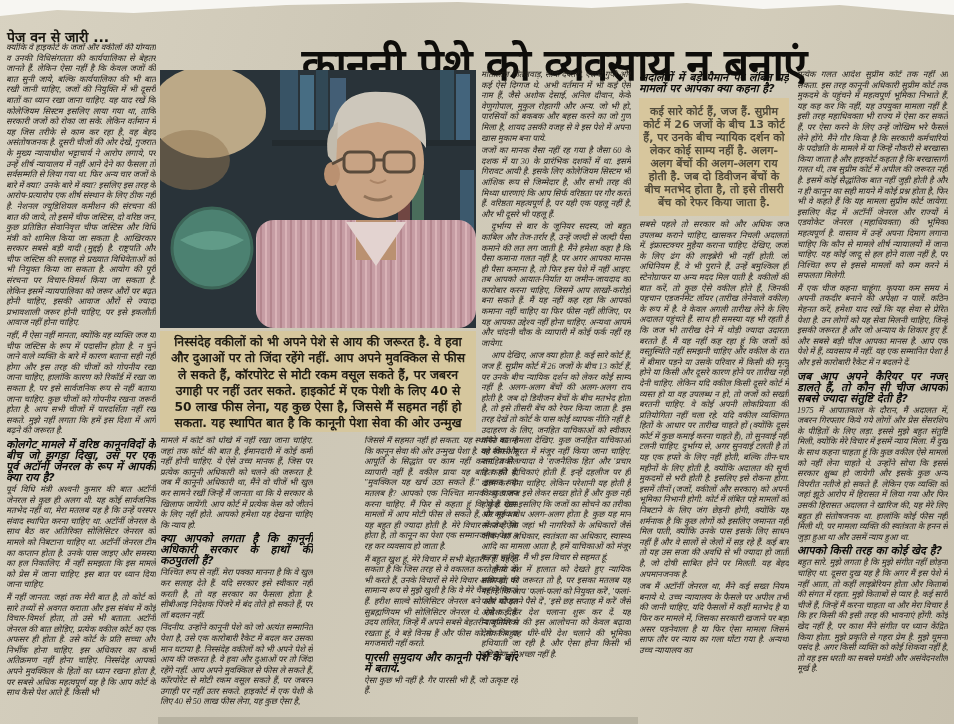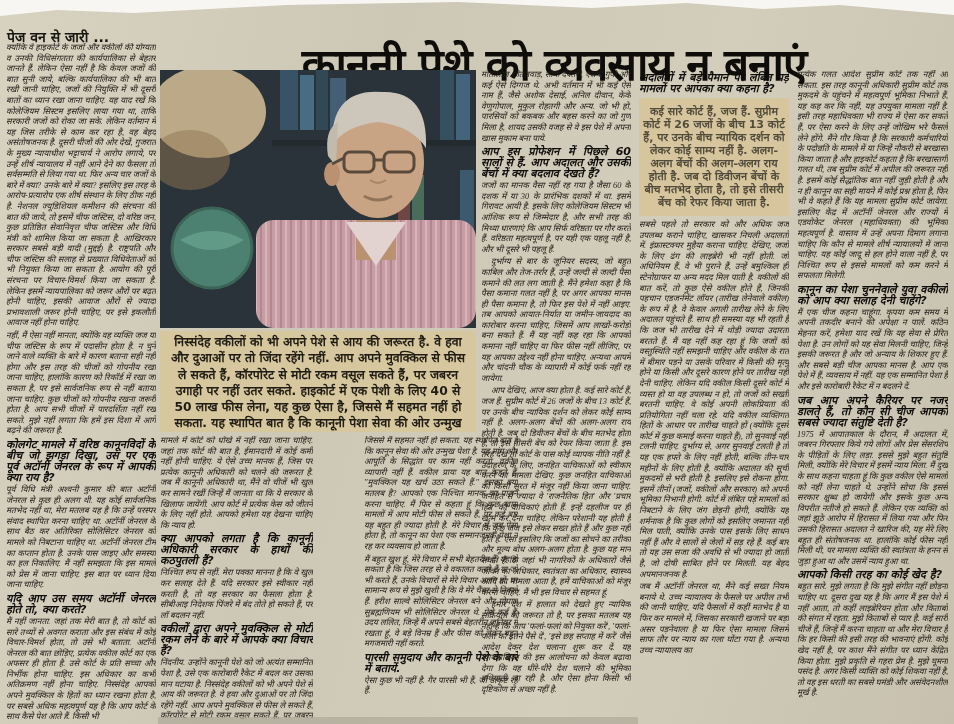--- a/index.html
+++ b/index.html
@@ -122,53 +122,49 @@
     </svg>
   </div>
 
   <div class="highlight">निस्संदेह वकीलों को भी अपने पेशे से आय की जरूरत है. वे हवा और दुआओं पर तो जिंदा रहेंगे नहीं. आप अपने मुवक्किल से फीस ले सकते हैं, कॉरपोरेट से मोटी रकम वसूल सकते हैं, पर जबरन उगाही पर नहीं उतर सकते. हाइकोर्ट में एक पेशी के लिए 40 से 50 लाख फीस लेना, यह कुछ ऐसा है, जिससे मैं सहमत नहीं हो सकता. यह स्थापित बात है कि कानूनी पेशा सेवा की ओर उन्मुख पेशा है. यह मांग और आपूर्ति के सिद्धांत पर काम नहीं करता. वकील व्यापारी नहीं हैं.</div>
 
   <div id="col1" class="col">
       <p class="a">क्योंकि वे हाइकोर्ट के जजों और वकीलों की योग्यता व उनकी विधिसंगतता की कार्यपालिका से बेहतर जानते हैं. लेकिन ऐसा नहीं है कि केवल जजों की बात सुनी जाये, बल्कि कार्यपालिका की भी बात रखी जानी चाहिए, जजों की नियुक्ति में भी दूसरी बातों का ध्यान रखा जाना चाहिए. यह याद रखें कि कोलेजियम सिस्टम इसलिए लाया गया था, ताकि सरकारी जजों को रोका जा सके. लेकिन वर्तमान में यह जिस तरीके से काम कर रहा है, वह बेहद असंतोषजनक है. दूसरी चीजों की ओर देखें, गुजरात के मुख्य न्यायाधीश भट्टाचार्य ने आरोप लगाये, पर उन्हें शीर्ष न्यायालय में नहीं आने देने का फैसला तो सर्वसम्मति से लिया गया था. फिर अन्य चार जजों के बारे में क्या? उनके बारे में क्या? इसलिए इस तरह के आरोप-प्रत्यारोप एक शीर्ष संस्थान के लिए ठीक नहीं है. नेशनल ज्यूडिशियल कमीशन की संरचना की बात की जाये, तो इसमें चीफ जस्टिस, दो वरिष्ठ जन, कुछ प्रतिष्ठित सेवानिवृत्त चीफ जस्टिस और विधि मंत्री को शामिल किया जा सकता है. आखिरकार सरकार सबसे बड़ी वादी (मुद्दई) है. राष्ट्रपति और चीफ जस्टिस की सलाह से प्रख्यात विधिवेताओं को भी नियुक्त किया जा सकता है. आयोग की पूरी संरचना पर विचार-विमर्श किया जा सकता है. लेकिन इसमें न्यायपालिका को जरूर औरों पर बढ़त होनी चाहिए, इसकी आवाज औरों से ज्यादा प्रभावशाली जरूर होनी चाहिए, पर इसे इकलौती आवाज नहीं होना चाहिए.</p>
       <p class="a">नहीं, मैं ऐसा नहीं मानता, क्योंकि वह व्यक्ति जज या चीफ जस्टिस के रूप में पदासीन होता है. न चुने जाने वाले व्यक्ति के बारे में कारण बताना सही नहीं होगा और इस तरह की चीजों को गोपनीय रखा जाना चाहिए, हालांकि कारण को रिकॉर्ड में रखा जा सकता है, पर इसे सार्वजनिक रूप से नहीं बताया जाना चाहिए. कुछ चीजों को गोपनीय रखना जरूरी होता है. आप सभी चीजों में पारदर्शिता नहीं रख सकते. मुझे नहीं लगता कि हमें इस दिशा में आगे बढ़ने की जरूरत है.</p>
       <p class="q">कोलगेट मामले में वरिष्ठ कानूनविदों के बीच जो झगड़ा दिखा, उस पर एक पूर्व अटॉर्नी जेनरल के रूप में आपकी क्या राय है?</p>
       <p class="a">पूर्व विधि मंत्री अश्वनी कुमार की बात अटॉर्नी जेनरल से कुछ ही अलग थी. यह कोई सार्वजनिक मतभेद नहीं था, मेरा मतलब यह है कि उन्हें परस्पर संवाद स्थापित करना चाहिए था. अटॉर्नी जेनरल के साथ बैठ कर अतिरिक्त सोलिसिटर जेनरल को मामले को निबटाना चाहिए था. अटॉर्नी जेनरल टीम का कप्तान होता है. उनके पास जाइए और समस्या का हल निकालिए. मैं नहीं समझता कि इस मामले को प्रेस में जाना चाहिए. इस बात पर ध्यान दिया जाना चाहिए.</p>
-      <p class="q">यदि आप उस समय अटॉर्नी जेनरल होते तो, क्या करते?</p>
       <p class="a">मैं नहीं जानता. जहां तक मेरी बात है, तो कोर्ट को सारे तथ्यों से अवगत कराता और इस संबंध में कोई विचार-विमर्श होता, तो उसे भी बताता. अटॉर्नी जेनरल की बात छोड़िए, प्रत्येक वकील कोर्ट का एक अफसर ही होता है. उसे कोर्ट के प्रति सच्चा और निर्भीक होना चाहिए. इस अधिकार का कभी अतिक्रमण नहीं होना चाहिए. निस्संदेह आपको अपने मुवक्किल के हितों का ध्यान रखना होता है, पर सबसे अधिक महत्वपूर्ण यह है कि आप कोर्ट के साथ कैसे पेश आते हैं. किसी भी</p>
     </div>
   <div id="col2" class="col">
       <p class="a">मामले में कोर्ट को धोखे में नहीं रखा जाना चाहिए. जहां तक कोर्ट की बात है, ईमानदारी में कोई कमी नहीं होनी चाहिए. ये ऐसे उच्च मानक हैं, जिस पर प्रत्येक कानूनी अधिकारी को चलने की जरूरत है. जब मैं कानूनी अधिकारी था, मैंने वो चीजें भी खुल कर सामने रखीं जिन्हें मैं जानता था कि ये सरकार के खिलाफ जायेंगी. आप कोर्ट में प्रत्येक केस को जीतने के लिए नहीं होते. आपको हमेशा यह देखना चाहिए कि न्याय हो.</p>
       <p class="q">क्या आपको लगता है कि कानूनी अधिकारी सरकार के हाथों की कठपुतली हैं?</p>
       <p class="a">निश्चित रूप से नहीं. मेरा पक्का मानना है कि वे खुल कर सलाह देते हैं. यदि सरकार इसे स्वीकार नहीं करती है, तो वह सरकार का फैसला होता है. सीबीआइ निदेशक पिंजरे में बंद तोते हो सकते हैं, पर लॉ बदलन नहीं.</p>
-      <p class="q">वकीलों द्वारा अपने मुवक्किल से मोटी रकम लेने के बारे में आपके क्या विचार हैं?</p>
       <p class="a">निंदनीय. उन्होंने कानूनी पेशे को जो अत्यंत सम्मानित पेशा है, उसे एक कारोबारी रैकेट में बदल कर उसका मान घटाया है. निस्संदेह वकीलों को भी अपने पेशे से आय की जरूरत है. वे हवा और दुआओं पर तो जिंदा रहेंगे नहीं. आप अपने मुवक्किल से फीस ले सकते हैं, कॉरपोरेट से मोटी रकम वसूल सकते हैं, पर जबरन उगाही पर नहीं उतर सकते. हाइकोर्ट में एक पेशी के लिए 40 से 50 लाख फीस लेना, यह कुछ ऐसा है,</p>
     </div>
   <div id="col3" class="col">
       <p class="a">जिससे मैं सहमत नहीं हो सकता. यह स्थापित बात है कि कानून सेवा की ओर उन्मुख पेशा है. यह मांग और आपूर्ति के सिद्धांत पर काम नहीं करता. वकील व्यापारी नहीं हैं. वकील प्रायः यह बात कहते हैं, ''मुवक्किल यह खर्च उठा सकते हैं.'' इसका क्या मतलब है? आपको एक निश्चित मानक का पालन करना चाहिए. मैं फिर से कहता हूं कि कुछ खास मामलों में आप मोटी फीस ले सकते हैं, पर कई बार यह बहुत ही ज्यादा होती है. मेरे विचार में जब ऐसा होता है, तो कानून का पेशा एक सम्मानजनक पेशा न रह कर व्यवसाय हो जाता है.</p>
       <p class="a">मैं बहुत खुश हूं, मेरे विचार में सभी बेहतरीन हैं. यह हो सकता है कि जिस तरह से वे वकालत करते हैं या जो भी करते हैं, उनके विचारों से मेरे विचार अलग हों, पर सामान्य रूप से मुझे खुशी है कि वे मेरे चैंबर से निकले हैं. हरीश साल्वे सोलिसिटर जेनरल बने और गोपाल सुब्रह्मणियम भी सोलिसिटर जेनरल थे. ऐसे कई हैं. उदय ललित, जिन्हें मैं अपने सबसे बेहतरीन जूनियर में रखता हूं, वे बड़े विनम्र हैं और फीस को लेकर बहुत मगजमारी नहीं करते.</p>
       <p class="q">पारसी समुदाय और कानूनी पेशे के बारे में बतायें.</p>
       <p class="a">ऐसा कुछ भी नहीं है. गैर पारसी भी हैं, जो उत्कृष्ट रहे हैं.</p>
     </div>
   <div id="col4" class="col">
       <p class="a">मोतीलाल शीतलवाड़, सीके दफ्तरी, एसवी गुप्ते और कई ऐसे दिग्गज थे. अभी वर्तमान में भी कई ऐसे नाम हैं, जैसे अशोक देसाई, अनिल दीवान, केके वेणुगोपाल, मुकुल रोहतगी और अन्य. जो भी हो, पारसियों को बकबक और बहस करने का जो गुण मिला है, शायद उसकी वजह से वे इस पेशे में अपना खास मुकाम बना पाये.</p>
-      <p class="q">आप इस प्रोफेशन में पिछले 60 सालों से हैं. आप अदालत और उसकी बेंचों में क्या बदलाव देखते हैं?</p>
       <p class="a">जजों का मानक वैसा नहीं रह गया है जैसा 60 के दशक में या 30 के प्रारंभिक दशकों में था. इसमें गिरावट आयी है. इसके लिए कोलेजियम सिस्टम भी आंशिक रूप से जिम्मेदार है, और सभी तरह की मिथ्या धारणाएं कि आप सिर्फ वरिष्ठता पर गौर करते हैं. वरिष्ठता महत्वपूर्ण है, पर यही एक पहलू नहीं है, और भी दूसरे भी पहलू हैं.</p>
       <p class="pi">दुर्भाग्य से बार के जूनियर सदस्य, जो बहुत काबिल और तेज-तर्रार हैं, उन्हें जल्दी से जल्दी पैसा कमाने की लत लग जाती है. मैंने हमेशा कहा है कि पैसा कमाना गलत नहीं है, पर अगर आपका मानस ही पैसा कमाना है, तो फिर इस पेशे में नहीं आइए. तब आपको आयात-निर्यात या जमीन-जायदाद का कारोबार करना चाहिए, जिसमें आप लाखों-करोड़ों बना सकते हैं. मैं यह नहीं कह रहा कि आपको कमाना नहीं चाहिए या फिर फीस नहीं लीजिए, पर यह आपका उद्देश्य नहीं होना चाहिए. अन्यथा आपमें और चांदनी चौक के व्यापारी में कोई फर्क नहीं रह जायेगा.</p>
       <p class="pi">आप देखिए, आज क्या होता है. कई सारे कोर्ट हैं, जज हैं. सुप्रीम कोर्ट में 26 जजों के बीच 13 कोर्ट हैं, पर उनके बीच न्यायिक दर्शन को लेकर कोई साम्य नहीं है. अलग-अलग बेंचों की अलग-अलग राय होती है. जब दो डिवीजन बेंचों के बीच मतभेद होता है, तो इसे तीसरी बेंच को रेफर किया जाता है. इस तरह देखें तो कोर्ट के पास कोई व्यापक नीति नहीं है. उदाहरण के लिए, जनहित याचिकाओं को स्वीकार करने का मामला देखिए. कुछ जनहित याचिकाओं को किसी सूरत में मंजूर नहीं किया जाना चाहिए. जनहित से ज्यादा वे 'राजनैतिक हित' और 'प्रचार हित' की याचिकाएं होती हैं. इन्हें दहलीज पर ही खत्म कर देना चाहिए. लेकिन परेशानी यह होती है कि कुछ जज इसे लेकर सख्त होते हैं और कुछ नहीं होते हैं. ऐसा इसलिए कि जजों का सोचने का तरीका और मूल्य बोध अलग-अलग होता है. कुछ यह मान सकते हैं कि जहां भी नागरिकों के अधिकारों जैसे जीवन का अधिकार, स्वतंत्रता का अधिकार, स्वास्थ्य आदि का मामला आता है, हमें याचिकाओं को मंजूर करना चाहिए. मैं भी इस विचार से सहमत हूं.</p>
       <p class="pi">हमारे देश में हालात को देखते हुए न्यायिक सक्रियता की जरूरत तो है, पर इसका मतलब यह नहीं है कि आप 'फलां-फलां को नियुक्त करें', 'फलां-फलां को इतने पैसे दें', 'इसे छह सप्ताह में करें' जैसे आदेश देकर देश चलाना शुरू कर दें. यह न्यायपालिका की इस आलोचना को केवल बढ़ावा देगा कि वह धीरे-धीरे देश चलाने की भूमिका हथियाती जा रही है. और ऐसा होना किसी भी दृष्टिकोण से अच्छा नहीं है.</p>
     </div>
   <div id="col5" class="col">
       <p class="q">अदालतों में बड़े पैमाने पर लंबित पड़े मामलों पर आपका क्या कहना है?</p>
       <div class="box">कई सारे कोर्ट हैं, जज हैं. सुप्रीम कोर्ट में 26 जजों के बीच 13 कोर्ट हैं, पर उनके बीच न्यायिक दर्शन को लेकर कोई साम्य नहीं है. अलग-अलग बेंचों की अलग-अलग राय होती है. जब दो डिवीजन बेंचों के बीच मतभेद होता है, तो इसे तीसरी बेंच को रेफर किया जाता है.</div>
       <p class="a">सबसे पहले तो सरकार को और अधिक जज उपलब्ध कराने चाहिए, खासकर निचली अदालतों में. इंफ्रास्टक्चर मुहैया कराना चाहिए. देखिए, जजों के लिए ढंग की लाइब्रेरी भी नहीं होती. जो अधिनियम हैं, वे भी पुराने हैं, उन्हें बमुश्किल ही स्टेनोग्राफर या अन्य मदद मिल पाती है. वकीलों की बात करें, तो कुछ ऐसे वकील होते हैं, जिनकी पहचान एडजर्नमेंट लॉयर (तारीख लेनेवाले वकील) के रूप में है. वे केवल अगली तारीख लेने के लिए अदालत पहुंचते हैं. साथ ही समस्या यह भी रहती है कि जज भी तारीख देने में थोड़ी ज्यादा उदारता बरतते हैं. मैं यह नहीं कह रहा हूं कि जजों को वस्तुस्थिति नहीं समझनी चाहिए और वकील के रात में बीमार पड़ने या उसके परिवार में किसी की मृत्यु होने या किसी और दूसरे कारण होने पर तारीख नहीं देनी चाहिए. लेकिन यदि वकील किसी दूसरे कोर्ट में व्यस्त हो या वह उपलब्ध न हो, तो जजों को सख्ती बरतनी चाहिए. वे कोई अपनी लोकप्रियता की प्रतियोगिता नहीं चला रहे. यदि वकील व्यक्तिगत हितों के आधार पर तारीख चाहते हों (क्योंकि दूसरे कोर्ट में कुछ कमाई करना चाहते हैं), तो सुनवाई नहीं टलनी चाहिए. दुर्भाग्य से, अगर सुनवाई टलती है तो यह एक हफ्ते के लिए नहीं होती, बल्कि तीन-चार महीनों के लिए होती है, क्योंकि अदालत की सूची मुकदमों से भरी होती है. इसलिए इसे रोकना होगा. इसमें तीनों (जजों, वकीलों और सरकार) को अपनी भूमिका निभानी होगी. कोर्ट में लंबित पड़े मामलों को निबटाने के लिए जंग छेड़नी होगी, क्योंकि यह शर्मनाक है कि कुछ लोगों को इसलिए जमानत नहीं मिल पाती, क्योंकि उनके पास इसके लिए साधन नहीं हैं और वे सालों से जेलों में सड़ रहे हैं. कई बार तो यह उस सजा की अवधि से भी ज्यादा हो जाती है, जो दोषी साबित होने पर मिलती. यह बेहद अपमानजनक है.</p>
       <p class="a">जब मैं अटॉर्नी जेनरल था, मैंने कई सख्त नियम बनाये थे. उच्च न्यायालय के फैसले पर अपील तभी की जानी चाहिए, यदि फैसलों में कहीं मतभेद है या फिर कर मामले में, जिसका सरकारी खजाने पर बड़ा असर पड़नेवाला है या फिर ऐसा मामला जिसमें साफ तौर पर न्याय का गला घोंटा गया है. अन्यथा उच्च न्यायालय का</p>
     </div>
   <div id="col6" class="col">
       <p class="a">प्रत्येक गलत आदेश सुप्रीम कोर्ट तक नहीं आ सकता. इस तरह कानूनी अधिकारी सुप्रीम कोर्ट तक मुकदमे के पहुंचने में महत्वपूर्ण भूमिका निभाते हैं, यह कह कर कि नहीं, यह उपयुक्त मामला नहीं है. इसी तरह महाधिवक्ता भी राज्य में ऐसा कर सकते हैं, पर ऐसा करने के लिए उन्हें जोखिम भरे फैसले लेने होंगे. मैंने गौर किया है कि सरकारी कर्मचारियों के पदोन्नति के मामले में या जिन्हें नौकरी से बरखास्त किया जाता है और हाइकोर्ट कहता है कि बरखास्तगी गलत थी, तब सुप्रीम कोर्ट में अपील की जरूरत नहीं है. इसमें कोई सैद्धांतिक बात नहीं जुड़ी होती है और न ही कानून का सही मायने में कोई प्रश्न होता है, फिर भी वे कहते हैं कि यह मामला सुप्रीम कोर्ट जायेगा. इसलिए केंद्र में अटॉर्नी जेनरल और राज्यों में एडवोकेट जेनरल (महाधिवक्ता) की भूमिका महत्वपूर्ण है. वास्तव में उन्हें अपना दिमाग लगाना चाहिए कि कौन से मामले शीर्ष न्यायालयों में जाना चाहिए. यह कोई जादू से हल होने वाला नहीं है, पर निश्चित रूप से इससे मामलों को कम करने में सफलता मिलेगी.</p>
-      <p class="q">कानून का पेशा चुननेवाले युवा वकीलों को आप क्या सलाह देनी चाहेंगे?</p>
       <p class="a">मैं एक चीज कहना चाहूंगा. कृपया कम समय में अपनी तकदीर बनाने की अपेक्षा न पालें. कठिन मेहनत करें, हमेशा याद रखें कि यह सेवा से प्रेरित पेशा है. उन लोगों को यह सेवा मिलनी चाहिए, जिन्हें इसकी जरूरत है और जो अन्याय के शिकार हुए हैं. और सबसे बड़ी चीज आपका मानस है. आप एक पेशे में हैं, व्यवसाय में नहीं. यह एक सम्मानित पेशा है और इसे कारोबारी रैकेट में न बदलने दें.</p>
       <p class="q">जब आप अपने कैरियर पर नजर डालते हैं, तो कौन सी चीज आपको सबसे ज्यादा संतुष्टि देती है?</p>
       <p class="a">1975 में आपातकाल के दौरान, मैं अदालत में, जबरन गिरफ्तार किये गये लोगों और प्रेस सेंसरशिप के पीड़ितों के लिए लड़ा. इससे मुझे बहुत संतुष्टि मिली, क्योंकि मेरे विचार में इसमें न्याय मिला. मैं दुख के साथ कहना चाहता हूं कि कुछ वकील ऐसे मामलों को नहीं लेना चाहते थे. उन्होंने सोचा कि इससे सरकार क्षुब्ध हो जायेगी और इसके कुछ अन्य विपरीत नतीजे हो सकते हैं. लेकिन एक व्यक्ति को जहां झूठे आरोप में हिरासत में लिया गया और फिर उसकी हिरासत अदालत ने खारिज की, यह मेरे लिए बहुत ही संतोषजनक था. हालांकि कोई फीस नहीं मिली थी, पर मामला व्यक्ति की स्वतंत्रता के हनन से जुड़ा हुआ था और उसमें न्याय हुआ था.</p>
       <p class="q">आपको किसी तरह का कोई खेद है?</p>
       <p class="a">बहुत सारे. मुझे लगता है कि मुझे संगीत नहीं छोड़ना चाहिए था. दूसरा दुख यह है कि अगर मैं इस पेशे में नहीं आता, तो कहीं लाइब्रेरियन होता और किताबों की संगत में रहता. मुझे किताबों से प्यार है. कई सारी चीजें हैं, जिन्हें मैं करना चाहता था और मेरा विचार है कि हर किसी की इसी तरह की भावनाएं होंगी. कोई खेद नहीं है, पर काश मैंने संगीत पर ध्यान केंद्रित किया होता. मुझे प्रकृति से गहरा प्रेम है. मुझे घूमना पसंद है. अगर किसी व्यक्ति को कोई शिकवा नहीं है, तो वह इस धरती का सबसे घमंडी और असंवेदनशील मूर्ख है.</p>
     </div>
 
   <div class="bottom-shadow"></div>
 </div>
 

